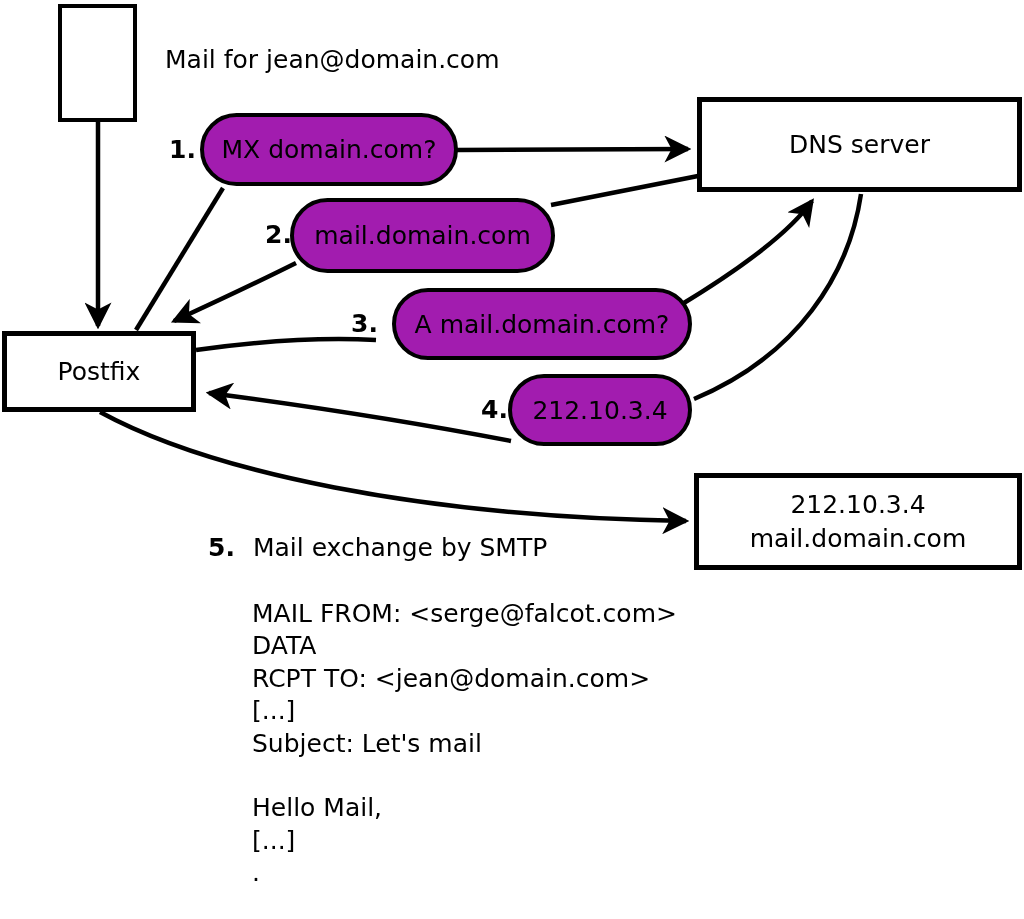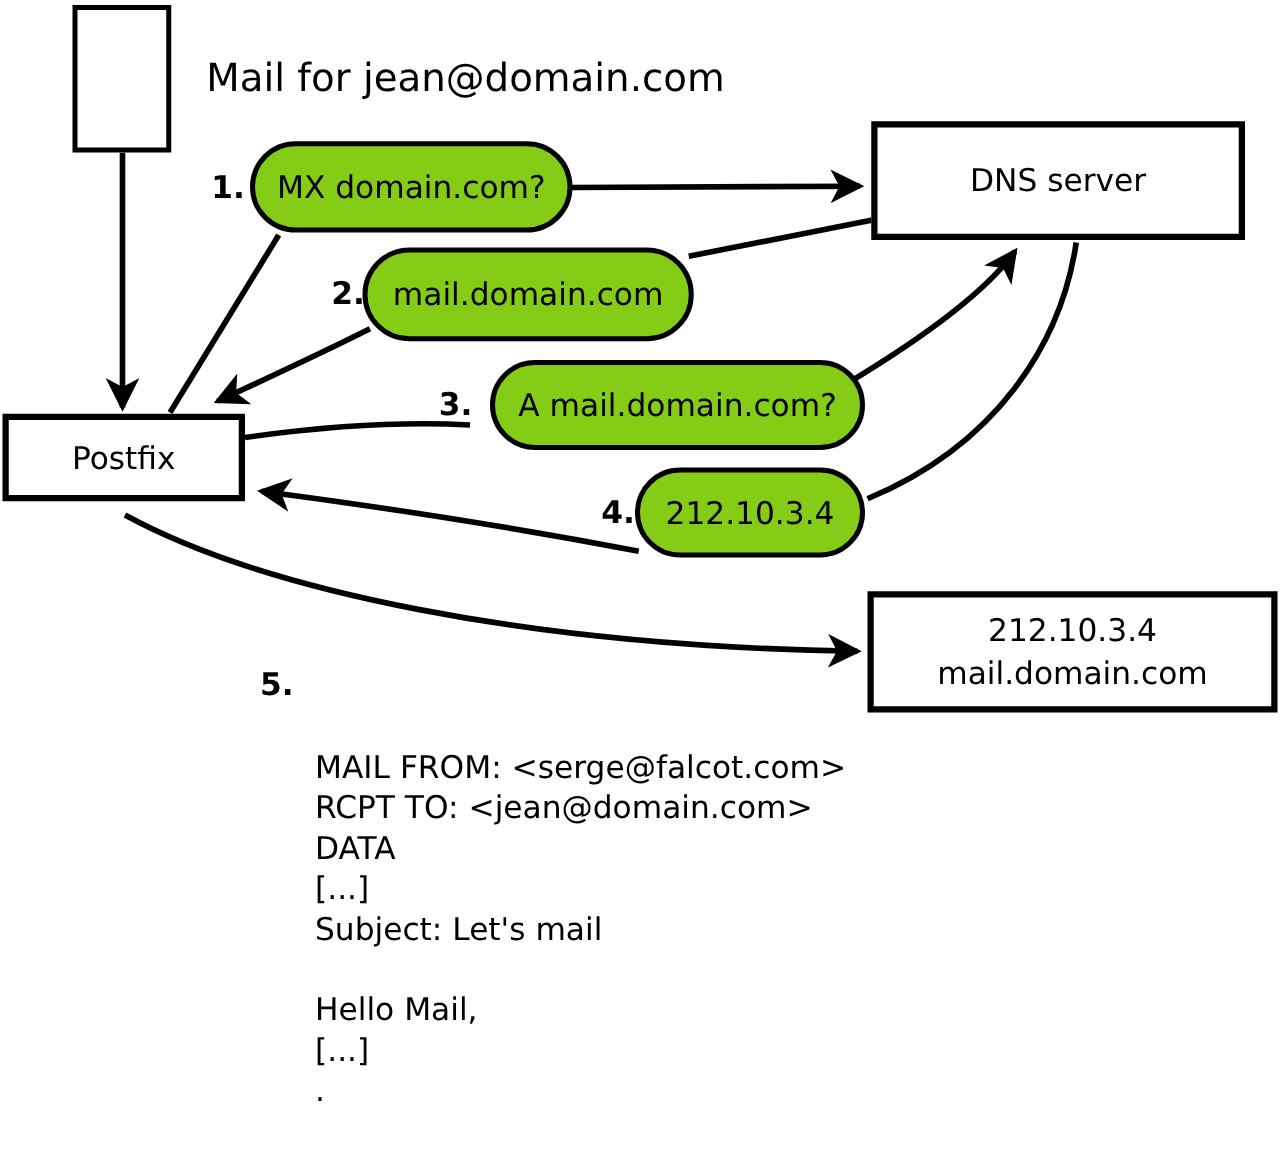--- a/index.html
+++ b/index.html
@@ -20,28 +20,28 @@
     box-sizing: border-box;
     background: #ffffff;
     border: 5px solid #000000;
     display: flex;
     align-items: center;
     justify-content: center;
     font-size: 25px;
     text-align: center;
   }
   .mail-rect { left: 58px; top: 4px; width: 79px; height: 118px; border-width: 4px; }
-  .postfix-box { left: 2px; top: 331px; width: 194px; height: 70px; }
-  .dns-box { left: 697px; top: 97px; width: 299px; height: 95px; }
+  .postfix-box { left: 2px; top: 331px; width: 194px; height: 81px; }
+  .dns-box { left: 697px; top: 97px; width: 325px; height: 95px; }
   .target-box { left: 694px; top: 473px; width: 328px; height: 97px; flex-direction: column; line-height: 34px; }
 
   .pill {
     position: absolute;
     box-sizing: border-box;
-    background: #84cc16;
+    background: #a21caf;
     border: 4px solid #000000;
     border-radius: 999px;
     display: flex;
     align-items: center;
     justify-content: center;
     font-size: 25px;
     white-space: nowrap;
   }
   .pill-1 { left: 200px; top: 113px; width: 258px; height: 73px; }
   .pill-2 { left: 290px; top: 198px; width: 265px; height: 75px; }
@@ -59,21 +59,21 @@
   }
   .num-1 { left: 156px; top: 135px; }
   .num-2 { left: 252px; top: 220px; }
   .num-3 { left: 338px; top: 309px; }
   .num-4 { left: 468px; top: 395px; }
 
   .caption {
     position: absolute;
     left: 165px;
     top: 45px;
-    font-size: 31px;
+    font-size: 25px;
     white-space: nowrap;
   }
 
   .step5-row {
     position: absolute;
     left: 208px;
     top: 533px;
     display: flex;
     align-items: baseline;
     gap: 18px;
@@ -150,26 +150,27 @@
     <span>DNS server</span>
   </div>
 
   <div class="node target-box">
     <span>212.10.3.4</span>
     <span>mail.domain.com</span>
   </div>
 
   <div class="step5-row">
     <span class="n">5.</span>
+    <span>Mail exchange by SMTP</span>
   </div>
 
   <div class="smtp-block">
     <div class="smtp-line">MAIL FROM: &lt;serge@falcot.com&gt;</div>
+    <div class="smtp-line">DATA</div>
     <div class="smtp-line">RCPT TO: &lt;jean@domain.com&gt;</div>
-    <div class="smtp-line">DATA</div>
     <div class="smtp-line">[...]</div>
     <div class="smtp-line">Subject: Let's mail</div>
     <div class="smtp-line"></div>
     <div class="smtp-line">Hello Mail,</div>
     <div class="smtp-line">[...]</div>
     <div class="smtp-line">.</div>
   </div>
 
 </div>
 

